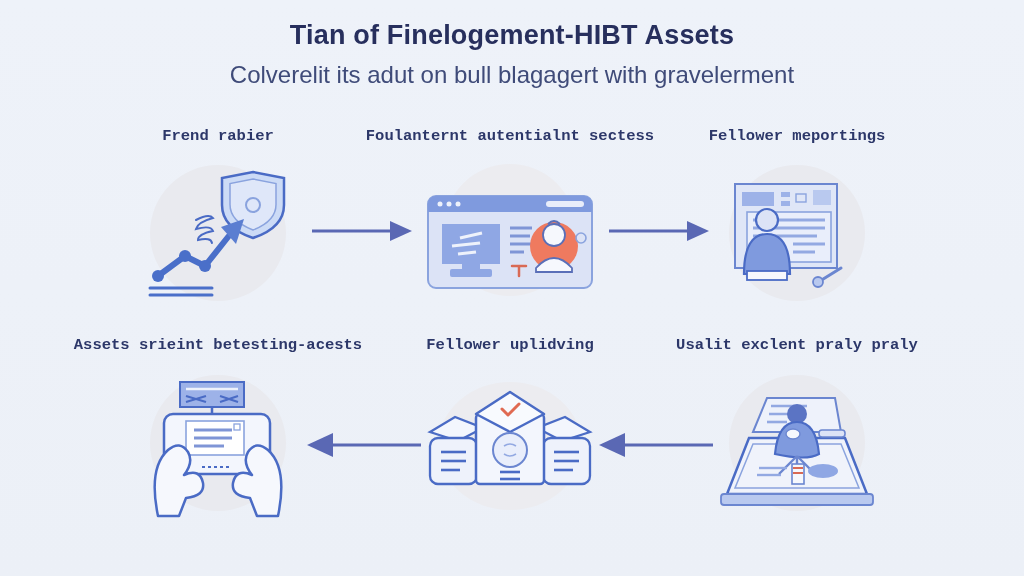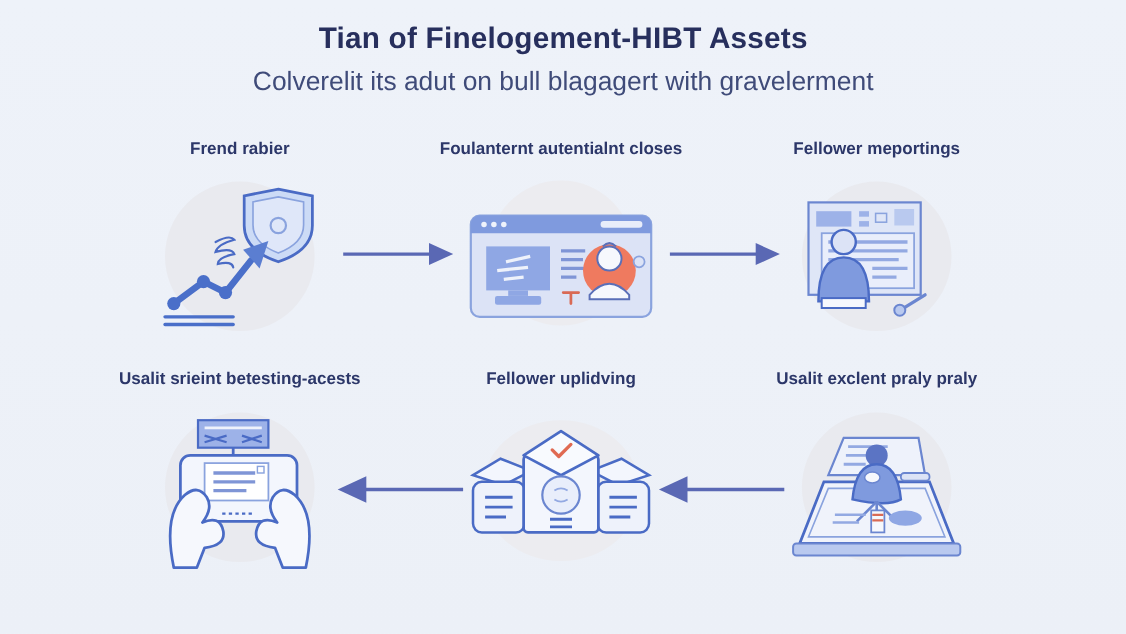--- a/index.html
+++ b/index.html
@@ -22,38 +22,38 @@
   }
   .subtitle {
     position: absolute; top: 61px; left: 0; width: 1024px;
     text-align: center;
     font-size: 24px; font-weight: 400; color: #3f4b79;
   }
   .step-label {
     position: absolute;
     width: 300px;
     text-align: center;
-    font-size: 15.5px; font-weight: 700; color: #2c3769;
+    font-size: 15.5px; font-weight: 700; color: #2c3769; font-family: Liberation Mono, monospace;
   }
   .step-icon { position: absolute; width: 180px; height: 150px; }
   .arrow { position: absolute; }
 </style>
 </head>
 <body>
 
 <div class="canvas">
 
   <div class="title">Tian of Finelogement-HIBT Assets</div>
   <div class="subtitle">Colverelit its adut on bull blagagert with gravelerment</div>
 
   <div class="step-label" style="left:68px; top:127px;">Frend rabier</div>
-  <div class="step-label" style="left:360px; top:127px;">Foulanternt autentialnt closes</div>
+  <div class="step-label" style="left:360px; top:127px;">Foulanternt autentialnt sectess</div>
   <div class="step-label" style="left:647px; top:127px;">Fellower meportings</div>
 
-  <div class="step-label" style="left:68px; top:336px;">Usalit srieint betesting-acests</div>
+  <div class="step-label" style="left:68px; top:336px;">Assets srieint betesting-acests</div>
   <div class="step-label" style="left:360px; top:336px;">Fellower uplidving</div>
   <div class="step-label" style="left:647px; top:336px;">Usalit exclent praly praly</div>
 
   <div class="step-icon" style="left:128px; top:158px;">
     <svg width="180" height="150" viewBox="0 0 180 150">
       <circle cx="90" cy="75" r="68" fill="#e9eaef"></circle>
       <path d="M125 14 l31 6 v27 c0 17 -13 27 -31 33 c-18 -6 -31 -16 -31 -33 v-27 z" fill="#ccdbf6" stroke="#4a6bc5" stroke-width="2.5"></path>
       <path d="M125 21 l23 4.5 v21 c0 13 -10 20.5 -23 25.5 c-13 -5 -23 -12.5 -23 -25.5 v-21 z" fill="#dfe7f9" stroke="#8aa3de" stroke-width="1.5"></path>
       <circle cx="125" cy="47" r="7" fill="none" stroke="#8aa3de" stroke-width="2"></circle>
       <path d="M68 62 q13 -7 17 -2 q-15 4 -17 11 q15 -4 17 2 q-15 3 -15 9 q13 -3 14 3" fill="none" stroke="#4a6bc5" stroke-width="2" stroke-linecap="round"></path>

